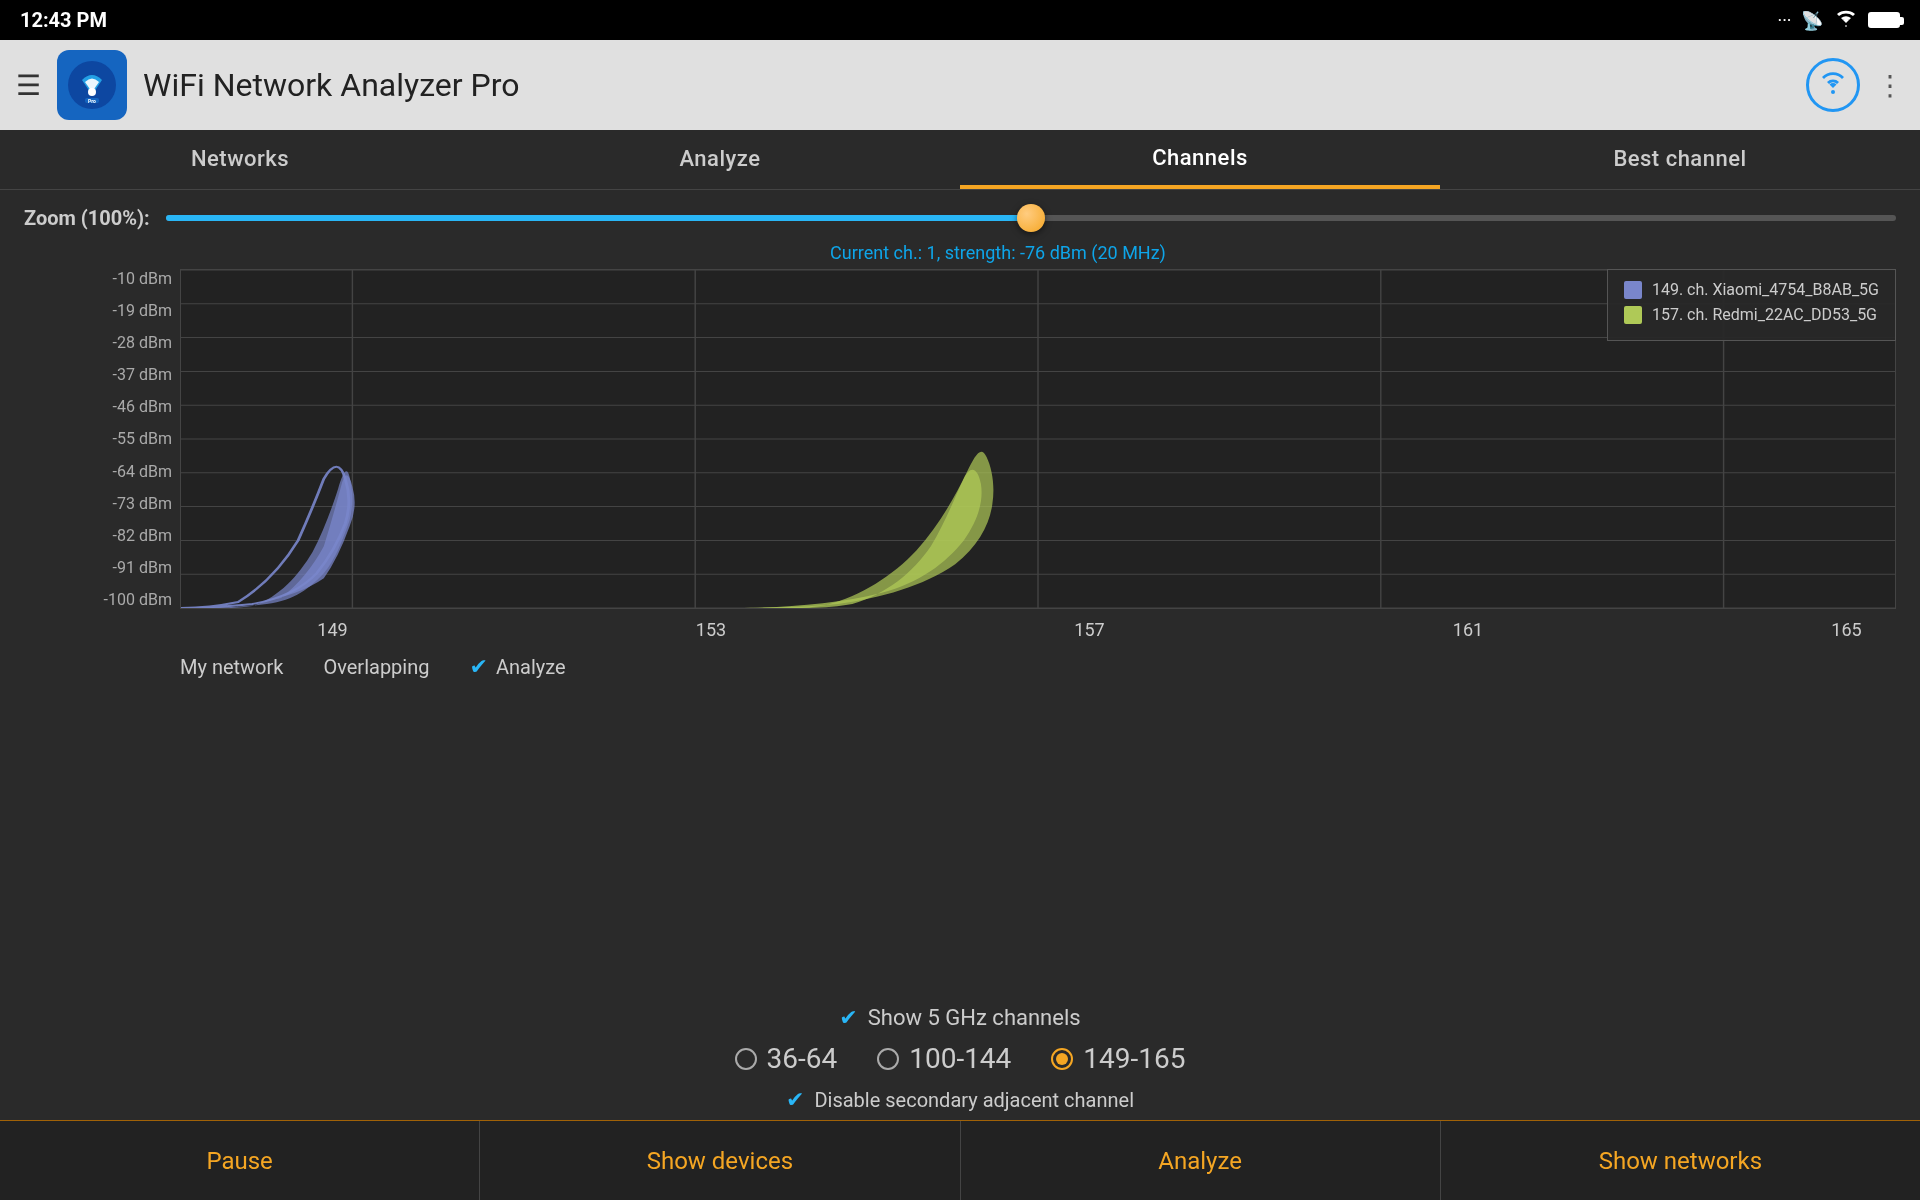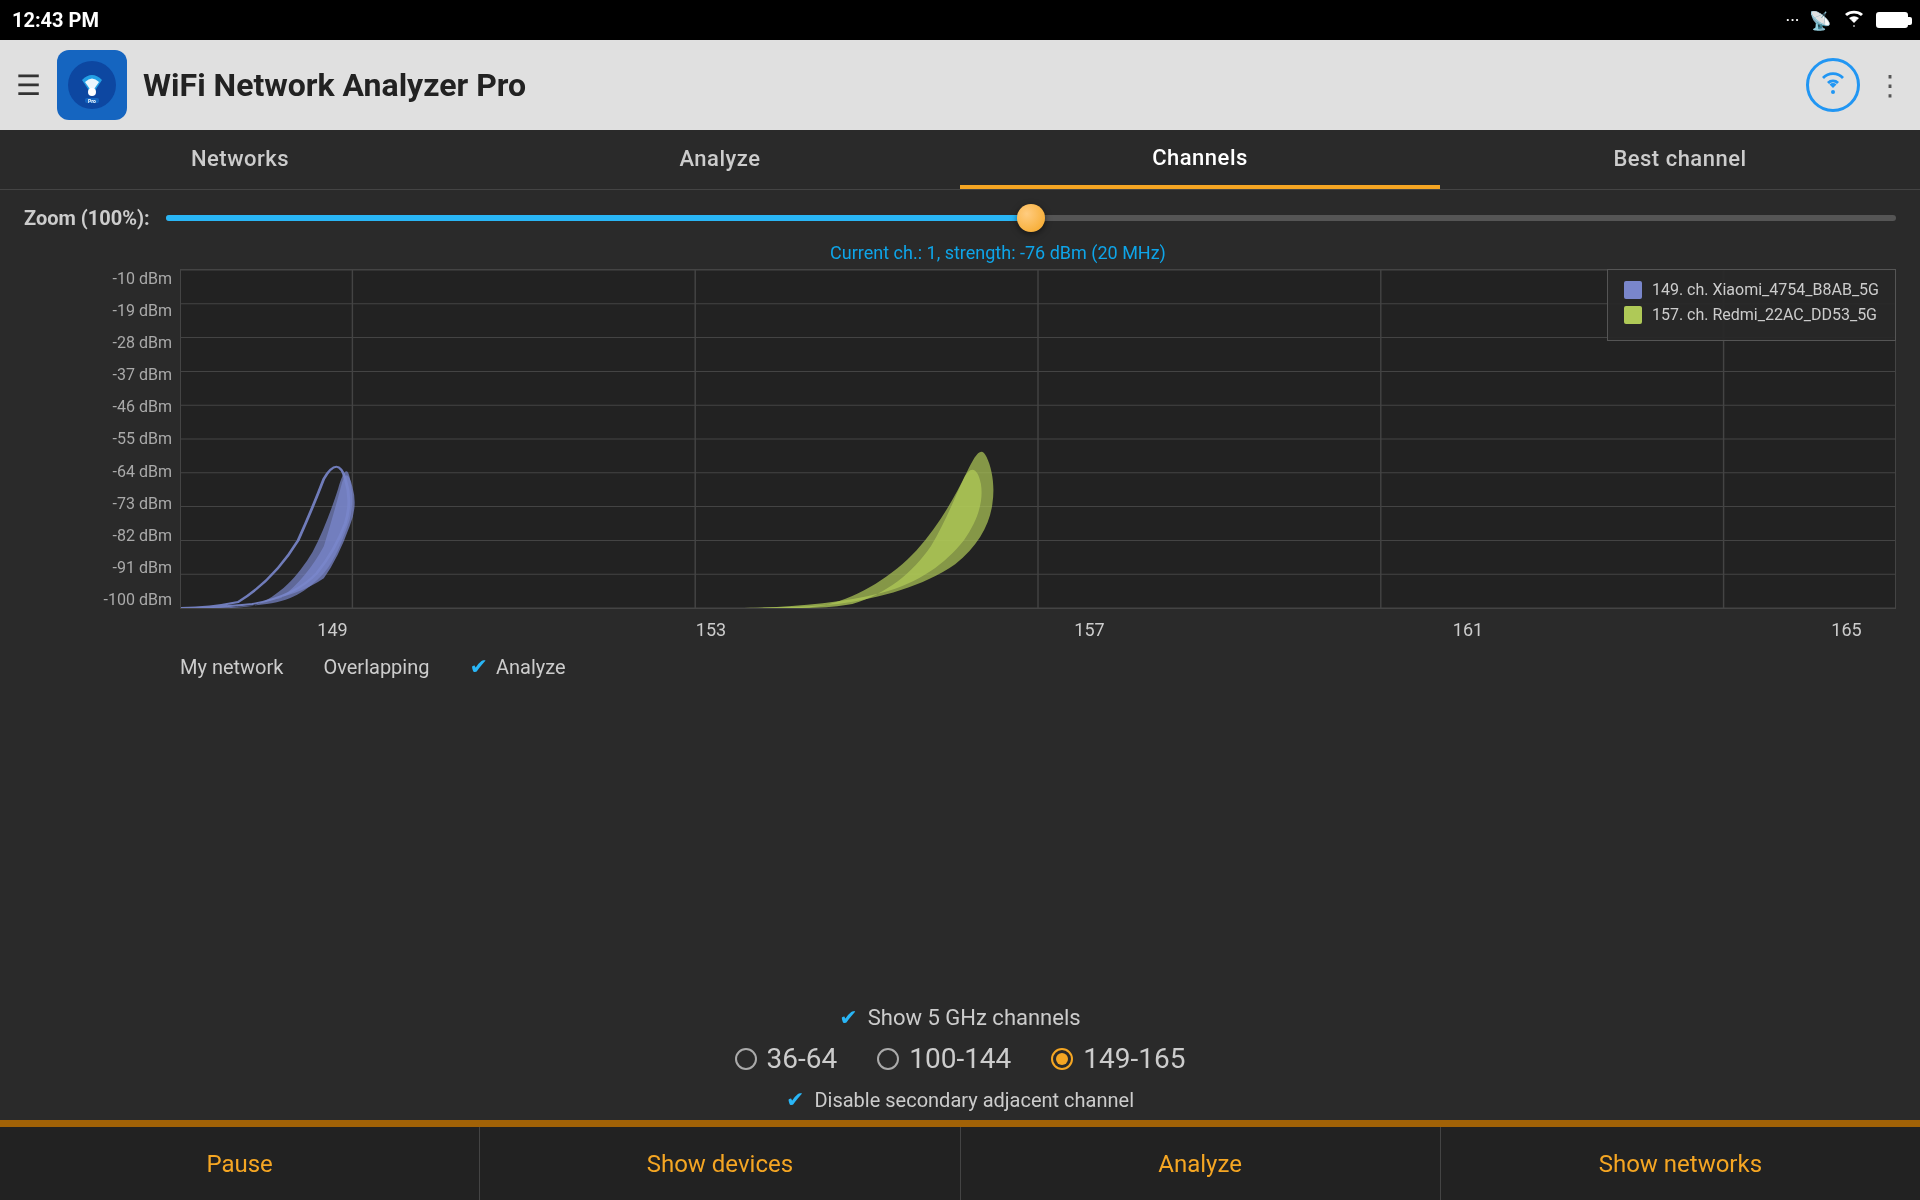--- a/index.html
+++ b/index.html
@@ -12,21 +12,21 @@
       color: #fff;
     }
 
     
     .status-bar {
       background: #000;
       height: 40px;
       display: flex;
       align-items: center;
       justify-content: space-between;
-      padding: 0 12px;
+      padding: 0 20px;
       font-size: 20px;
       color: #fff;
     }
     .status-bar-left { font-weight: bold; }
     .status-bar-right {
       display: flex;
       align-items: center;
       gap: 10px;
       font-size: 18px;
     }
@@ -72,21 +72,21 @@
       display: flex;
       align-items: center;
       justify-content: center;
       font-size: 30px;
       position: relative;
       overflow: hidden;
     }
     .app-title {
       font-size: 32px;
       color: #222;
-      font-weight: 700;
+      font-weight: 400;
       flex: 1;
     }
     .app-bar-actions {
       display: flex;
       align-items: center;
       gap: 16px;
     }
     .wifi-circle-btn {
       width: 54px;
       height: 54px;
@@ -265,21 +265,21 @@
       justify-content: center;
       gap: 10px;
       font-size: 20px;
       color: #ccc;
     }
 
     
     .bottom-bar {
       height: 80px;
       background: #a16207;
-      border-top: 7px solid #a16207;
+      border-top: 1px solid #a16207;
       display: flex;
     }
     .bottom-btn {
       flex: 1;
       display: flex;
       align-items: center;
       justify-content: center;
       font-size: 24px;
       color: #f5a623;
       cursor: pointer;

